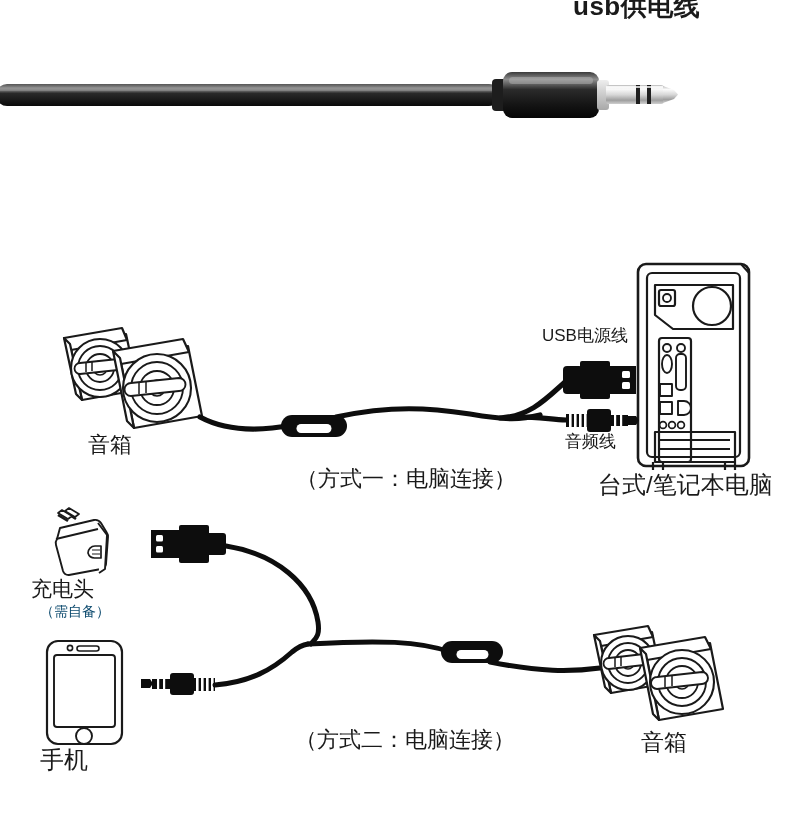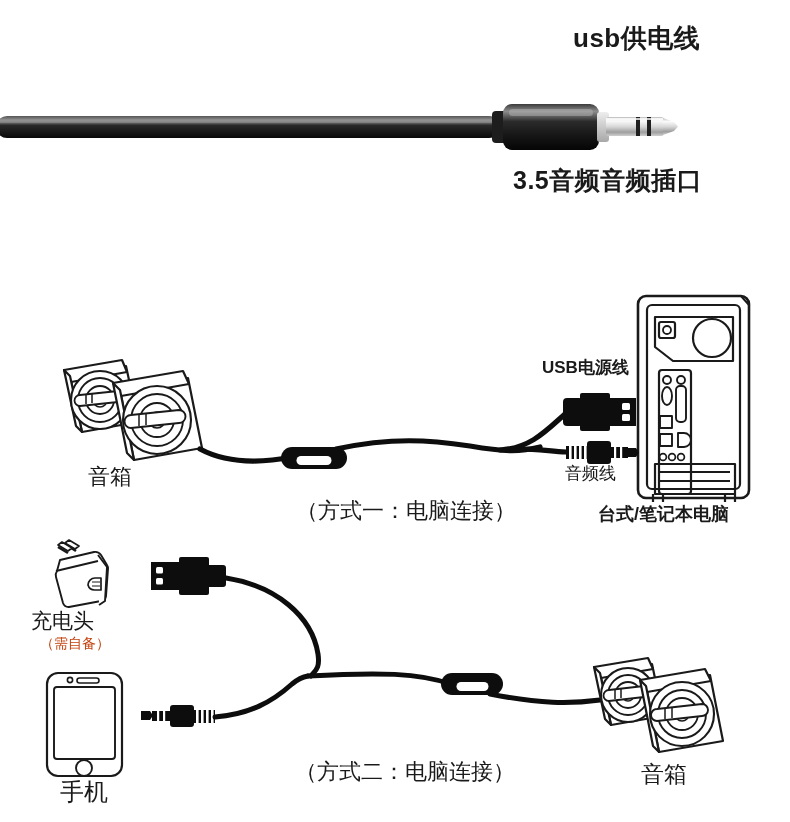--- a/index.html
+++ b/index.html
@@ -13,21 +13,20 @@
     position: relative;
     overflow: hidden;
     font-family: "Liberation Sans", "DejaVu Sans", sans-serif;
     color: #1a1a1a;
   }
   .stage {
     position: absolute;
     inset: 0;
     width: 790px;
     height: 590px;
-    margin-top: 32px;
   }
   .svg-layer {
     position: absolute;
     left: 0;
     top: 0;
     width: 790px;
     height: 822px;
   }
   .lbl {
     position: absolute;
@@ -52,33 +51,33 @@
   .lbl-speaker-1 {
     left: 88px;
     top: 434px;
     font-size: 22px;
     font-weight: 500;
   }
   .lbl-usb-power {
     left: 542px;
     top: 327px;
     font-size: 17px;
-    font-weight: 700;
+    font-weight: 400;
   }
   .lbl-audio-line {
     left: 565px;
     top: 433px;
     font-size: 17px;
     font-weight: 400;
   }
   .lbl-pc {
     left: 598px;
     top: 473px;
-    font-size: 18px;
-    font-weight: 700;
+    font-size: 24px;
+    font-weight: 400;
     text-align: right;
   }
   .lbl-method-1 {
     left: 296px;
     top: 468px;
     font-size: 22px;
     font-weight: 500;
     text-align: right;
   }
   .lbl-charger {
@@ -86,24 +85,24 @@
     top: 578px;
     font-size: 21px;
     font-weight: 500;
     text-align: center;
   }
   .lbl-charger-note {
     left: 40px;
     top: 604px;
     font-size: 14px;
     font-weight: 400;
-    color: #c2410c;
+    color: #0c4a6e;
   }
   .lbl-phone {
-    left: 60px;
+    left: 40px;
     top: 748px;
     font-size: 24px;
     font-weight: 500;
     text-align: right;
   }
   .lbl-method-2 {
     left: 295px;
     top: 729px;
     font-size: 22px;
     font-weight: 500;
@@ -329,21 +328,20 @@
       <circle cx="682" cy="682" r="24" stroke-width="1.9"></circle>
       <circle cx="682" cy="682" r="16" stroke-width="1.8"></circle>
       <circle cx="682" cy="682" r="7" stroke-width="1.6"></circle>
       <path d="M657 677 l45 -5 a6 6 0 0 1 0 12 l-45 5 a6 6 0 0 1 0 -12 z" stroke-width="1.9"></path>
       <path d="M665 677 v10 M672 676 v10" stroke-width="1.5"></path>
     </g>
   </svg>
 
   <div class="lbl lbl-title-usb">usb供电线</div>
 
-  <div class="lbl lbl-jack35">3.5音频音频插口</div>
 
   <div class="lbl lbl-speaker-1">音箱</div>
 
   <div class="lbl lbl-usb-power">USB电源线</div>
 
   <div class="lbl lbl-audio-line">音频线</div>
 
   <div class="lbl lbl-pc">台式/笔记本电脑</div>
 
   <div class="lbl lbl-method-1">（方式一：电脑连接）</div>

